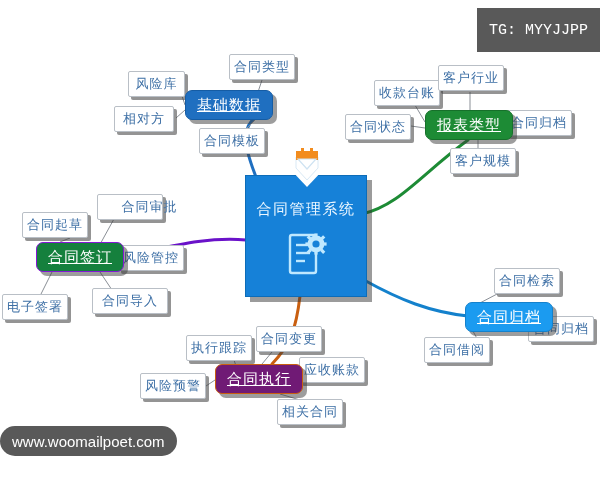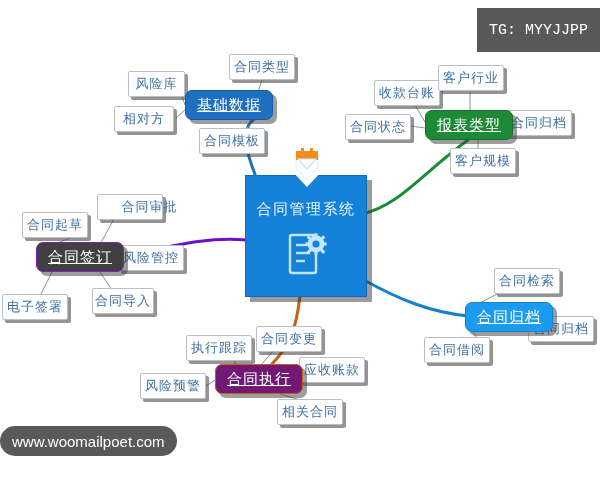--- a/index.html
+++ b/index.html
@@ -39,21 +39,21 @@
     font-size:15px;
     border-radius:7px;
     height:30px;
     padding:0 11px;
     box-shadow:4px 4px 0 rgba(60,60,60,.5);
     z-index:7;
     text-decoration:underline;
   }
   .b-blue{background:#1f6fc0;border:1px solid #155ca4;}
   .b-green{background:#1d8b35;border:1px solid #16702a;}
-  .b-purple{background:#404040;border:1px solid #8517d6;}
+  .b-purple{background:#15803d;border:1px solid #8517d6;}
   .b-orange{background:#701a75;border:1px solid #c95f10;}
   .b-cyan{background:#1b9bf0;border:1px solid #1481cc;}
 
   
   #center-node{
     position:absolute;
     left:245px;top:175px;width:120px;height:120px;
     background:#1681d8;
     border:1px solid #0d6cb8;
     box-shadow:5px 5px 0 rgba(55,55,55,.5);
@@ -207,21 +207,21 @@
   </div>
   <div class="node leaf" style="left:22px;top:212px;width:66px;text-align:right;">
     <span>合同起草</span>
   </div>
   <div class="node leaf" style="left:118px;top:245px;width:66px;">
     <span>风险管控</span>
   </div>
   <div class="node leaf" style="left:2px;top:294px;width:66px;">
     <span>电子签署</span>
   </div>
-  <div class="node leaf" style="left:92px;top:288px;width:62px;text-align:right;">
+  <div class="node leaf" style="left:92px;top:288px;width:76px;text-align:right;">
     <span>合同导入</span>
   </div>
 
   <div class="node branch b-orange" style="left:215px;top:364px;">
     <span>合同执行</span>
   </div>
   <div class="node leaf" style="left:186px;top:335px;width:66px;">
     <span>执行跟踪</span>
   </div>
   <div class="node leaf" style="left:256px;top:326px;width:66px;">

